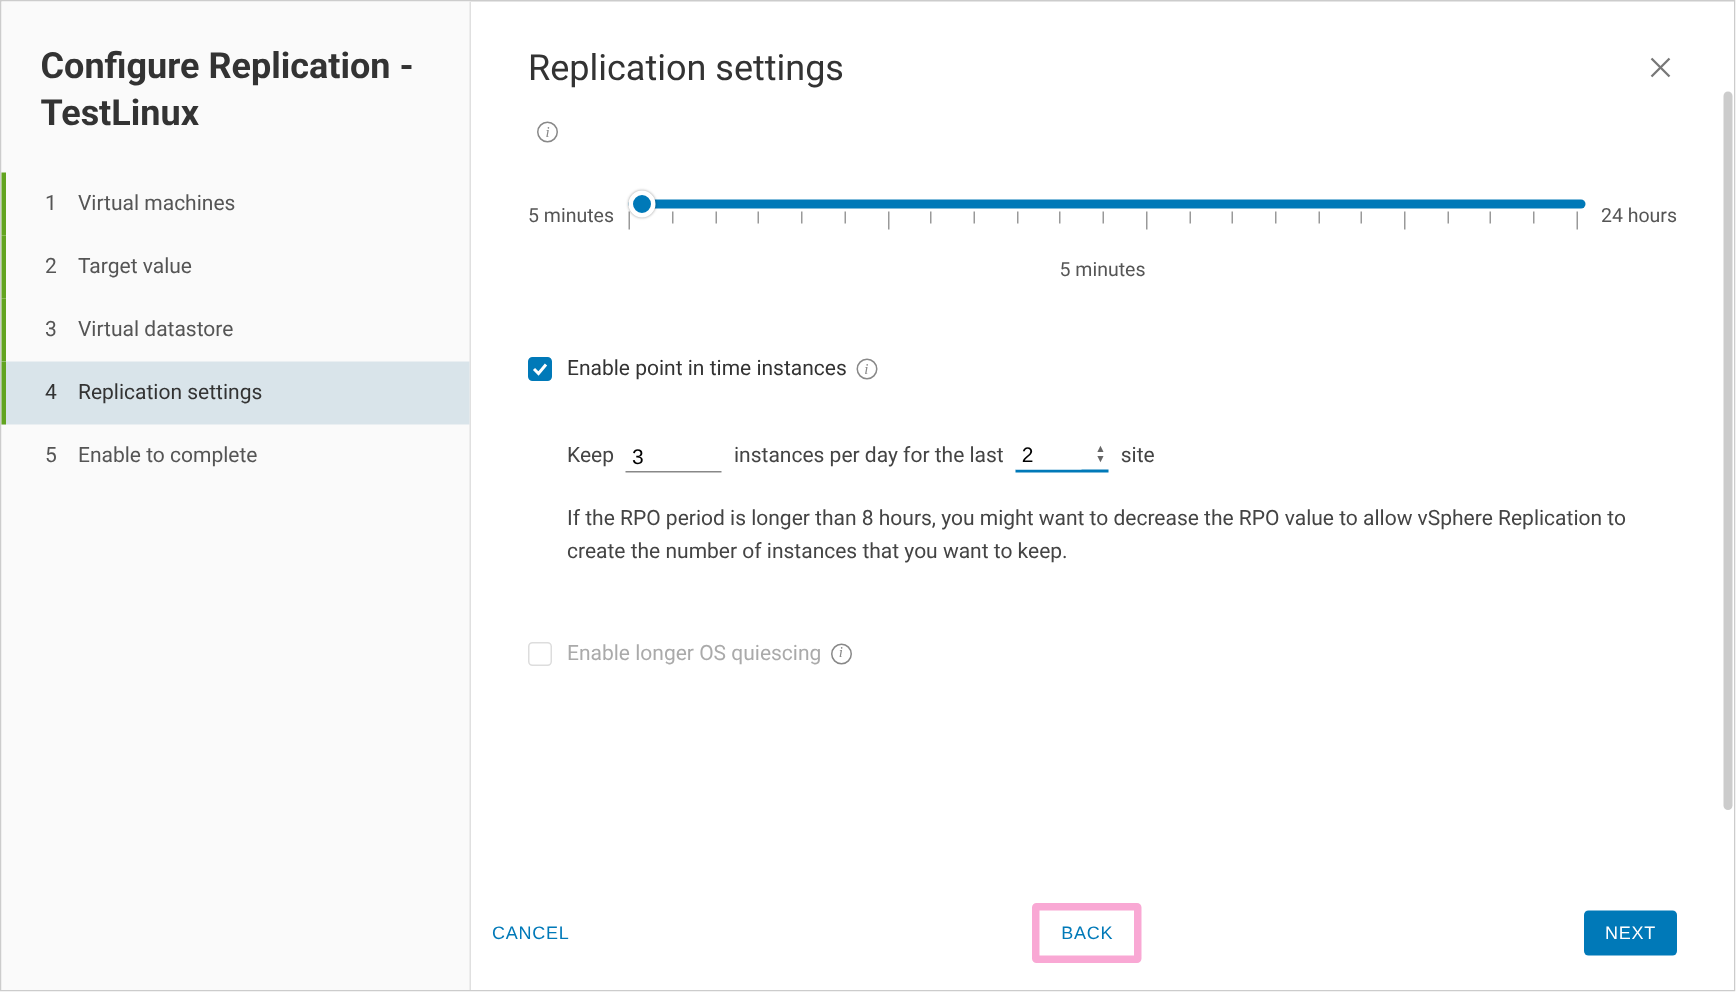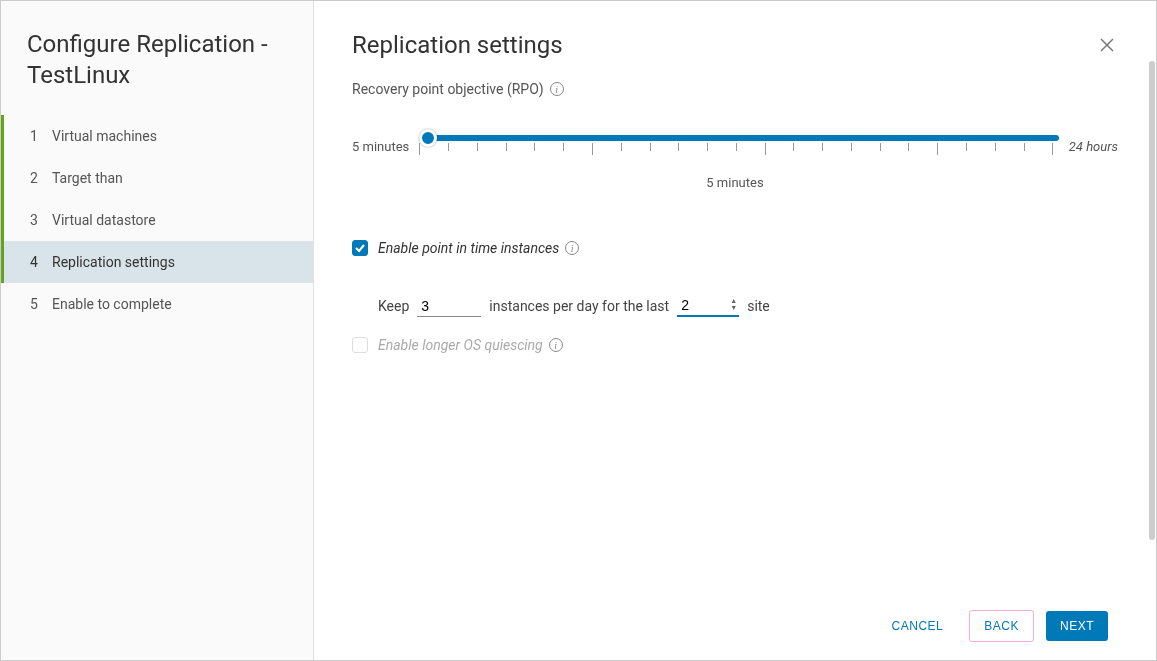--- a/index.html
+++ b/index.html
@@ -23,21 +23,21 @@
       position: relative;
     }
     .sidebar {
       width: 313px;
       background: #fafafa;
       border-right: 1px solid #e0e0e0;
       padding: 28px 0 0 0;
     }
     .sidebar-title {
       font-size: 24px;
-      font-weight: 400;
+      font-weight: 700;
       color: #333;
       padding: 0 26px 24px 26px;
       line-height: 1.3;
     }
     .step-list {
       list-style: none;
     }
     .step-item {
       display: flex;
       align-items: center;
@@ -119,21 +119,20 @@
       font-size: 13px;
       color: #555;
       margin-right: 10px;
       white-space: nowrap;
     }
     .slider-label-right {
       font-size: 13px;
       color: #555;
       margin-left: 10px;
       white-space: nowrap;
-      font-style: italic;
     }
     .slider-container {
       flex: 1;
       position: relative;
     }
     .slider-track {
       height: 6px;
       background: #0079b8;
       border-radius: 3px;
       position: relative;
@@ -197,21 +196,20 @@
       background: #fff;
       cursor: default;
     }
     .checkbox svg {
       width: 12px;
       height: 12px;
     }
     .checkbox-label {
       font-size: 14px;
       color: #333;
-      font-style: italic;
     }
     .checkbox-label.disabled {
       color: #aaa;
     }
     .indent {
       margin-left: 26px;
       margin-top: 21px;
     }
     .pit-row {
       display: flex;
@@ -258,24 +256,24 @@
       padding: 0 2px;
     }
     .hint-text {
       font-size: 14px;
       color: #444;
       line-height: 1.6;
       margin-bottom: 48px;
     }
     .footer {
       display: flex;
-      justify-content: flex-end;
+      justify-content: space-between;
       align-items: center;
       gap: 12px;
-      padding: 18px 48px 18px 0;
+      padding: 18px 38px 18px 0;
       position: absolute;
       bottom: 0;
       right: 0;
       left: 313px;
     }
     .btn {
       font-size: 12px;
       font-weight: 500;
       letter-spacing: 0.5px;
       padding: 8px 14px;
@@ -283,21 +281,21 @@
       cursor: pointer;
       border: none;
       text-transform: uppercase;
     }
     .btn-text {
       background: transparent;
       color: #0079b8;
     }
     .btn-outline {
       background: #fff;
-      border: 1px solid #f9a8d4;
+      border: 5px solid #f9a8d4;
       color: #0079b8;
     }
     .btn-primary {
       background: #0079b8;
       color: #fff;
     }
     .scrollbar {
       position: absolute;
       right: 1px;
       top: 60px;
@@ -314,21 +312,21 @@
 
   <div class="sidebar">
     <div class="sidebar-title">Configure Replication - TestLinux</div>
     <ul class="step-list">
       <li class="step-item completed">
         <span class="step-num">1</span>
         <span>Virtual machines</span>
       </li>
       <li class="step-item completed">
         <span class="step-num">2</span>
-        <span>Target than</span>
+        <span>Target value</span>
       </li>
       <li class="step-item completed">
         <span class="step-num">3</span>
         <span>Virtual datastore</span>
       </li>
       <li class="step-item active">
         <span class="step-num">4</span>
         <span>Replication settings</span>
       </li>
       <li class="step-item">
@@ -344,21 +342,20 @@
       <div class="close-btn">
         <svg width="14" height="14" viewBox="0 0 14 14">
             <line x1="1" y1="1" x2="13" y2="13" stroke="#777" stroke-width="1.5"></line>
             <line x1="13" y1="1" x2="1" y2="13" stroke="#777" stroke-width="1.5"></line>
           </svg>
       </div>
     </div>
 
 
     <div class="section-label">
-      <span>Recovery point objective (RPO)</span>
       <span class="info-icon">i</span>
     </div>
 
     <div class="slider-row">
       <span class="slider-label-left">5 minutes</span>
       <div class="slider-container">
         <div class="slider-track"></div>
         <div class="slider-thumb"></div>
         <div class="slider-ticks">
           <div class="tick major" style="left:0%"></div>
@@ -407,20 +404,21 @@
         <span>instances per day for the last</span>
         <span class="stepper-wrap">
           <input class="stepper-input" value="2" style="">
           <span class="stepper-btns">
             <span>▲</span>
             <span>▼</span>
           </span>
         </span>
         <span>site</span>
       </div>
+      <div class="hint-text">If the RPO period is longer than 8 hours, you might want to decrease the RPO value to allow vSphere Replication to create the number of instances that you want to keep.</div>
     </div>
 
     <div class="checkbox-row">
       <span class="checkbox disabled"></span>
       <span class="checkbox-label disabled">Enable longer OS quiescing</span>
       <span class="info-icon">i</span>
     </div>
 
     <div class="scrollbar"></div>
   </div>

